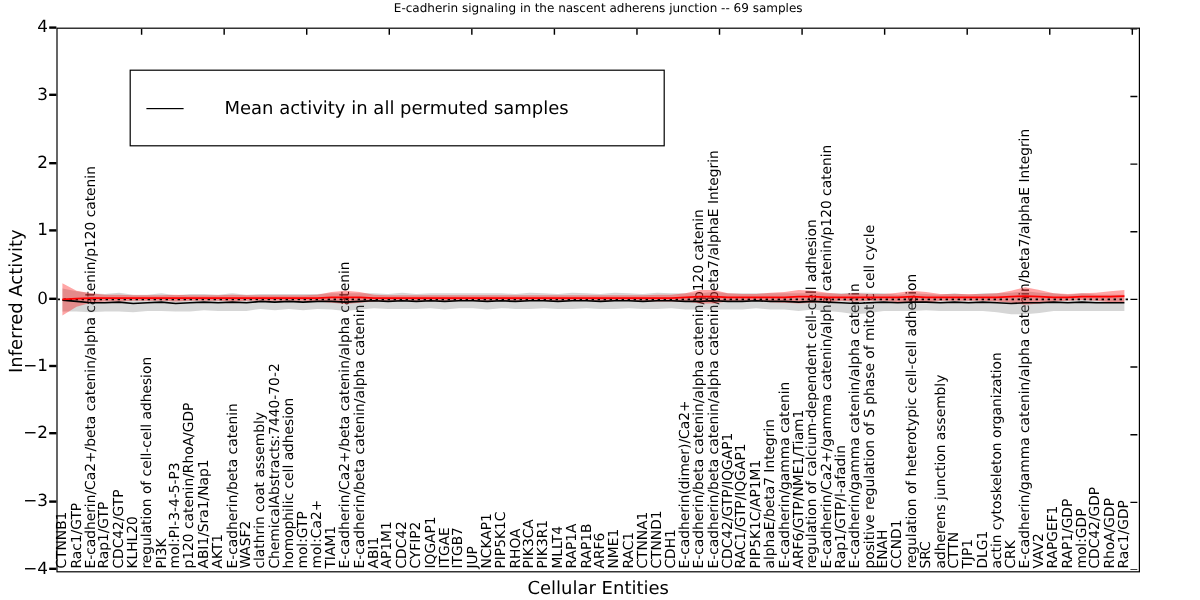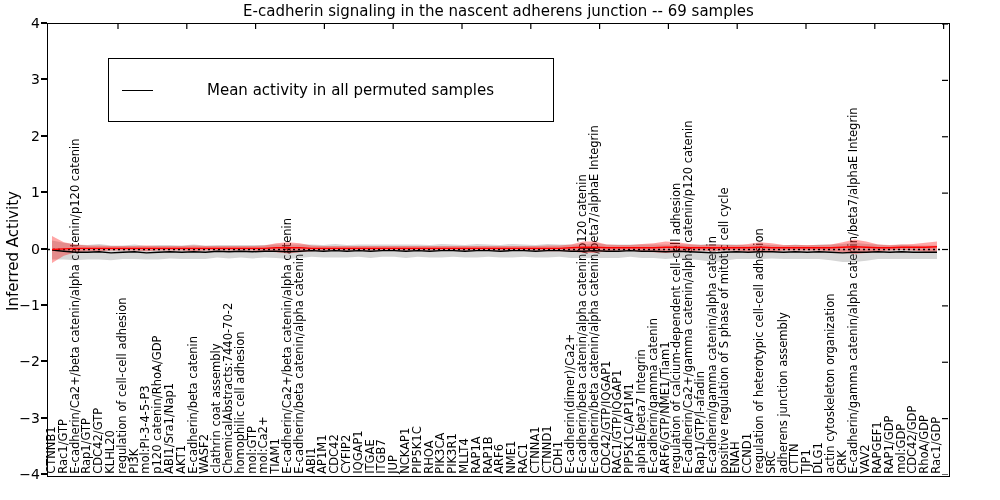--- a/index.html
+++ b/index.html
@@ -1,32 +1,32 @@
 <!DOCTYPE html>
 <html><head>
 <meta charset="utf-8">
 <style>
   html,body{margin:0;padding:0;background:#ffffff;}
   #figure{position:relative;width:1000px;height:500px;background:#ffffff;
           font-family:"DejaVu Sans","Liberation Sans",sans-serif;color:#000;overflow:hidden;}
-  #title{position:absolute;left:47px;top:2px;width:903px;text-align:center;font-size:15px;}
+  #title{position:absolute;left:47px;top:2px;width:903px;text-align:center;font-size:10px;}
   #xlabel{position:absolute;left:47px;top:481px;width:903px;text-align:center;font-size:15px;}
   #ylabel{position:absolute;left:4px;top:251px;font-size:15px;white-space:nowrap;
           transform-origin:0 0;transform:rotate(-90deg) translateX(-50%);}
   #plot{position:absolute;left:47px;top:23px;width:903px;height:454px;
         border:1.5px solid #000;box-sizing:border-box;}
   #plot svg{position:absolute;left:0;top:0;z-index:3;}
   .xticklab{position:absolute;bottom:2px;font-size:11.5px;line-height:11.8px;white-space:nowrap;
             transform-origin:0 100%;transform:rotate(-90deg);z-index:2;color:#000;}
   .yticklab{position:absolute;width:38px;text-align:right;font-size:14px;line-height:18px;}
   .ytickmark{position:absolute;width:6px;height:2px;background:#000;}
   #legend{position:absolute;left:60px;top:34px;width:446px;height:64px;background:#fff;
           border:1.5px solid #000;box-sizing:border-box;z-index:5;
           display:flex;flex-direction:column;justify-content:space-evenly;}
-  .legend-row{display:flex;align-items:center;padding-left:13px;gap:20px;}
+  .legend-row{display:flex;align-items:center;padding-left:13px;}
   .legend-swatch{width:31px;border-top:1.6px solid #000;margin-right:34px;flex:0 0 auto;}
   .legend-label{font-size:15px;white-space:nowrap;}
 </style>
 </head>
 <body>
 
 <div id="figure">
   <div id="title">E-cadherin signaling in the nascent adherens junction -- 69 samples</div>
   <div id="ylabel">Inferred Activity</div>
 
@@ -160,13 +160,14 @@
         <line x1="894" y1="451" x2="900" y2="451" stroke="#000" stroke-width="1.2"></line>
       </svg>
     <div id="legend">
       <div class="legend-row">
         <span class="legend-swatch" style="border-top-color: rgb(0, 0, 0);"></span>
         <span class="legend-label">Mean activity in all permuted samples</span>
       </div>
     </div>
   </div>
 
+  <div id="xlabel">Cellular Entities</div>
 </div>
 
 </body></html>

